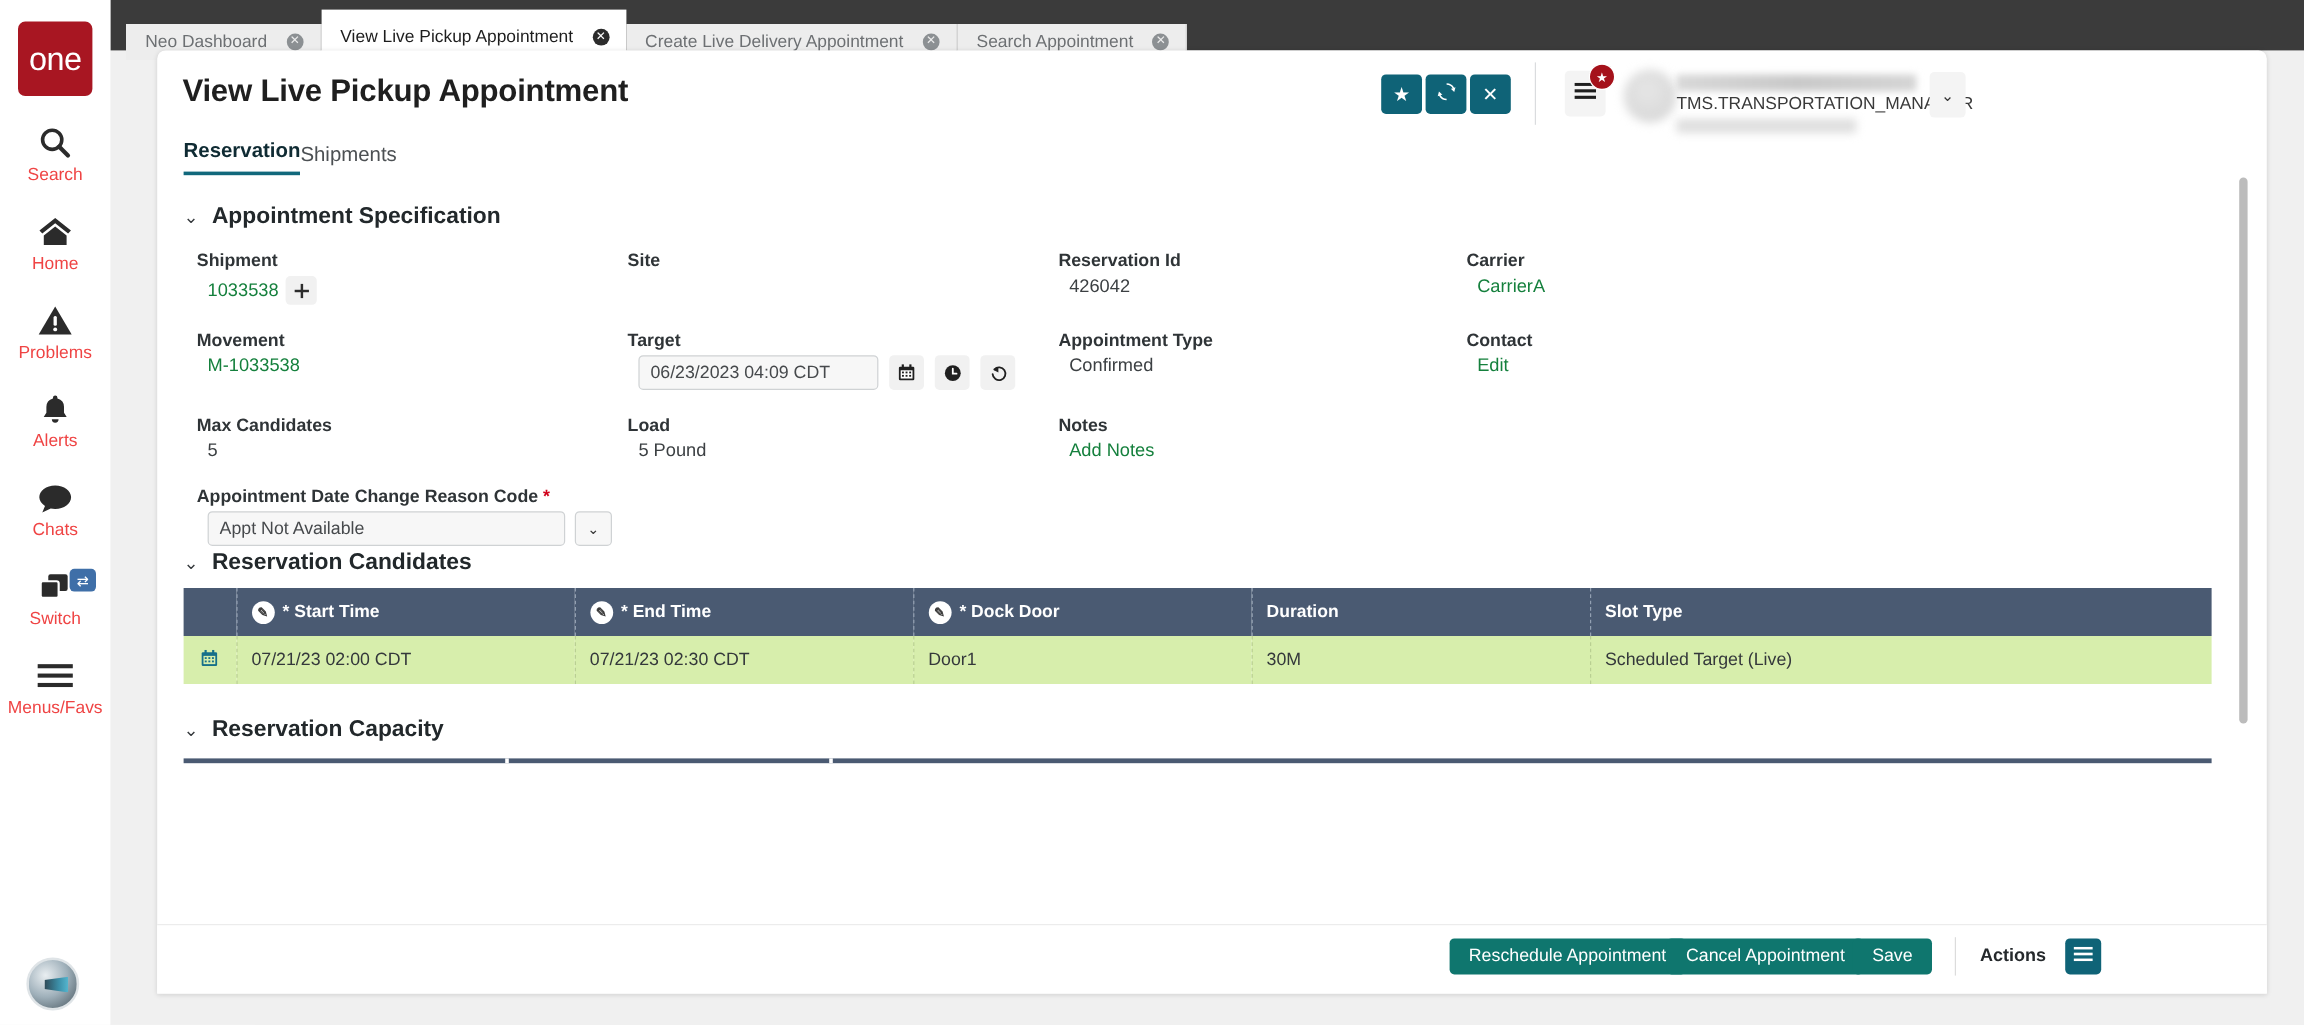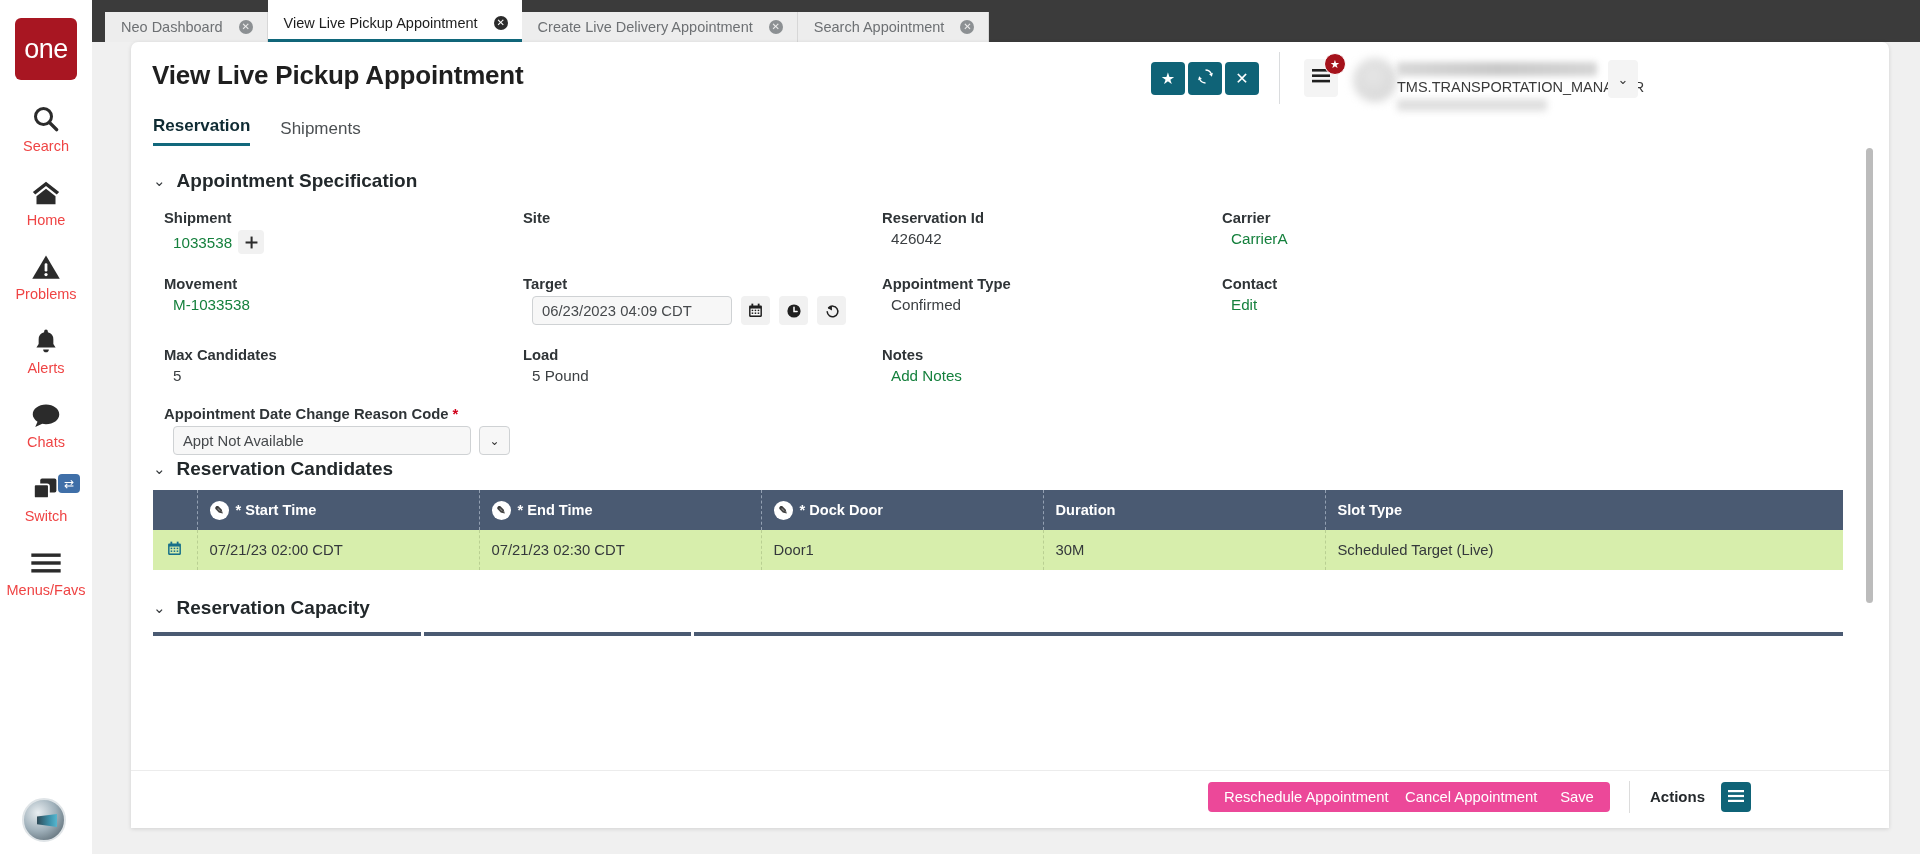--- a/index.html
+++ b/index.html
@@ -42,21 +42,21 @@
   #rail-avatar::after {
     content:""; position:absolute; left:13px; top:14px; width:20px; height:13px;
     background: linear-gradient(90deg,#2f4a57 0%, #3c8fa8 60%, #55b6cf 100%);
     clip-path: polygon(0 20%,100% 0,100% 100%,0 78%);
   }
   
   #tab-strip {
     position: absolute; left: 92px; top: 0; width: 1828px; height: 42px;
     background: #3b3b3b;
   }
-  #tab-strip-inner { position: absolute; left: 13px; top: 0; display: flex; align-items: flex-start; height: 50px; }
+  #tab-strip-inner { position: absolute; left: 13px; top: 0; display: flex; align-items: flex-end; height: 50px; }
   .tab {
     height: 30px; margin-top: 12px; background: #ededed; color: #6d7073;
     font-size: 14.5px; display: flex; align-items: center; padding: 0 14px 0 16px;
     border-right: 1px solid #d7d7d7; cursor: pointer; white-space: nowrap;
   }
   .tab.active {
     background: #fff; color: #1d1d1d; height: 42px; margin-top: 0;
     border-right: none; box-shadow: 0 0 0 0 transparent; position: relative;
     padding-top: 4px; align-items: center;
   }
@@ -117,21 +117,21 @@
   #user-caret {
     position: absolute; left: 1477px; top: 18px; width: 30px; height: 38px; background: #f4f4f4;
     border-radius: 4px; display: flex; align-items: center; justify-content: center; cursor: pointer; font-size: 13px; color: #333;
   }
   
   #page-body {
     position: absolute; left: 0; top: 66px; width: 1758px; height: 660px;
     overflow: hidden;
   }
   #tabs-row {
-    position: absolute; left: 22px; top: 8px; display: flex; gap: 30px; align-items: flex-end;
+    position: absolute; left: 22px; top: 8px; display: flex; align-items: flex-end;
   }
   .view-tab { font-size: 17px; color: #4c5053; padding-bottom: 7px; cursor: pointer; }
   .view-tab.active { color: #0f2b33; font-weight: bold; border-bottom: 3px solid #11687c; }
   .section-head {
     position: absolute; display: flex; align-items: center; gap: 11px;
     font-size: 19px; font-weight: bold; color: #22282b; cursor: pointer;
   }
   .chev { font-size: 15px; font-weight: normal; color: #35393c; }
   #sec-appointment { left: 22px; top: 62px; }
   #sec-candidates  { left: 22px; top: 350px; }
@@ -195,21 +195,21 @@
   #vscroll {
     position: absolute; right: 16px; top: 40px; width: 7px; height: 455px;
     background: #bcbcbc; border-radius: 4px; cursor: pointer;
   }
   
   #page-footer {
     position: absolute; left: 0; bottom: 0; width: 1758px; height: 58px;
     background: #fff; border-top: 1px solid #ececec;
   }
   .foot-btn {
-    position: absolute; top: 11px; height: 30px; background: #ec4899; color: #fff;
+    position: absolute; top: 11px; height: 30px; background: #0f766e; color: #fff;
     border: none; border-radius: 4px; font-size: 14.8px; padding: 0 16px; cursor: pointer;
     font-family: "Liberation Sans", sans-serif;
   }
   #btn-reschedule { left: 1077px; }
   #btn-cancel-appt { left: 1258px; }
   #btn-save { left: 1413px; width: 66px; }
   #foot-divider { position: absolute; left: 1498px; top: 10px; width: 1px; height: 32px; background: #dcdcdc; }
   #actions-label { position: absolute; left: 1519px; top: 17px; font-size: 15px; font-weight: bold; color: #25292c; }
   #actions-btn {
     position: absolute; left: 1590px; top: 11px; width: 30px; height: 30px; background: #0f6377;

